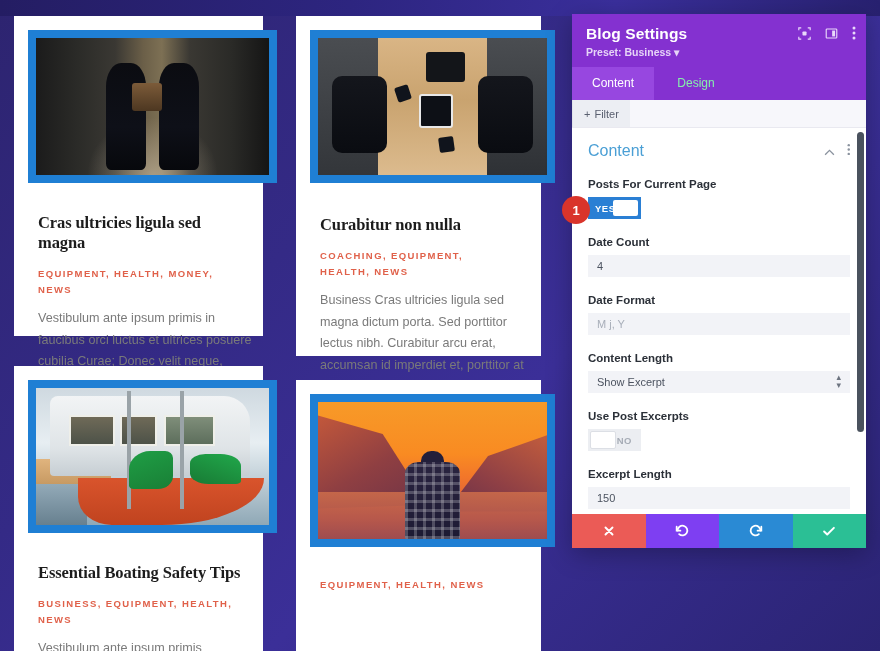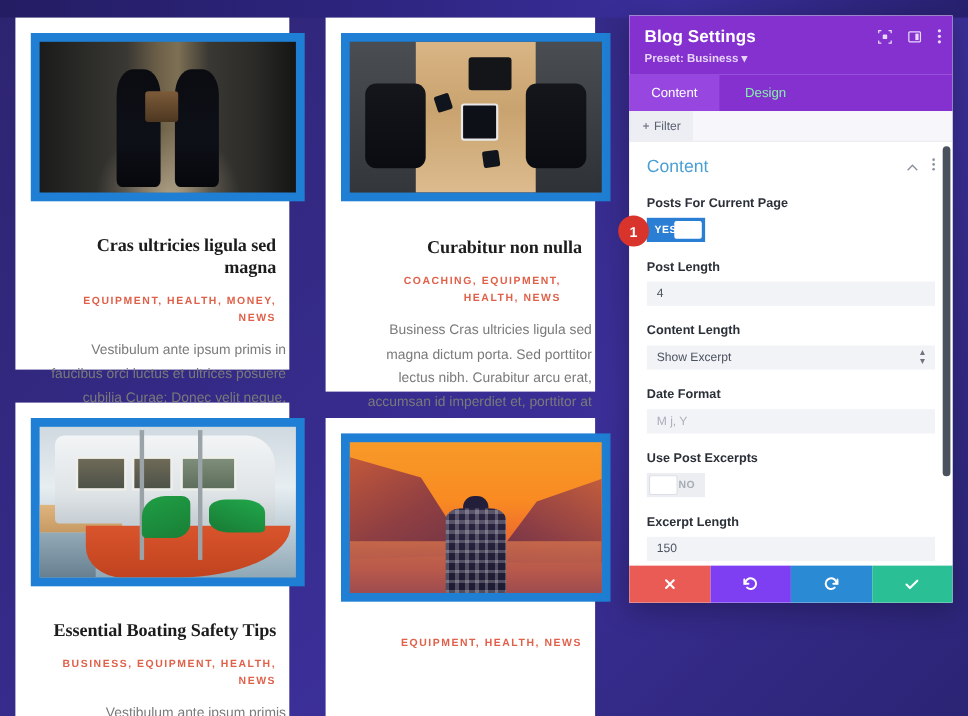--- a/index.html
+++ b/index.html
@@ -31,21 +31,21 @@
   }
   .card .imgwrap {
     background: #1f7fd4;
     padding: 8px;
   }
   .card .imgwrap .photo {
     width: 100%; height: 100%;
     position: relative; overflow: hidden;
     display: block;
   }
-  .card-body { padding: 0 12px 0 12px; text-align: right; }
+  .card-body { padding: 0 12px 0 12px; }
   .card h2 {
     font-family: "Liberation Serif", serif;
     font-size: 16.5px;
     font-weight: 700;
     color: #1c1c1c;
     letter-spacing: -0.1px;
     line-height: 1.2;
     margin-bottom: 13px;
   }
   .meta {
@@ -454,38 +454,38 @@
 
       <div class="field">
         <div class="field-label">Posts For Current Page</div>
         <div class="toggle on">
           <span class="lbl">YES</span>
           <span class="knob"></span>
         </div>
       </div>
 
       <div class="field">
-        <div class="field-label">Post Length</div>
+        <div class="field-label">Date Count</div>
         <div class="inp">4</div>
+      </div>
+
+      <div class="field">
+        <div class="field-label">Date Format</div>
+        <div class="inp ph">M j, Y</div>
       </div>
 
       <div class="field">
         <div class="field-label">Content Length</div>
         <div class="sel">
           <span>Show Excerpt</span>
           <span class="arrows">▴<br>▾</span>
         </div>
       </div>
 
       <div class="field">
-        <div class="field-label">Date Format</div>
-        <div class="inp ph">M j, Y</div>
-      </div>
-
-      <div class="field">
         <div class="field-label">Use Post Excerpts</div>
         <div class="toggle off">
           <span class="knob"></span>
           <span class="lbl">NO</span>
         </div>
       </div>
 
       <div class="field">
         <div class="field-label">Excerpt Length</div>
         <div class="inp">150</div>

